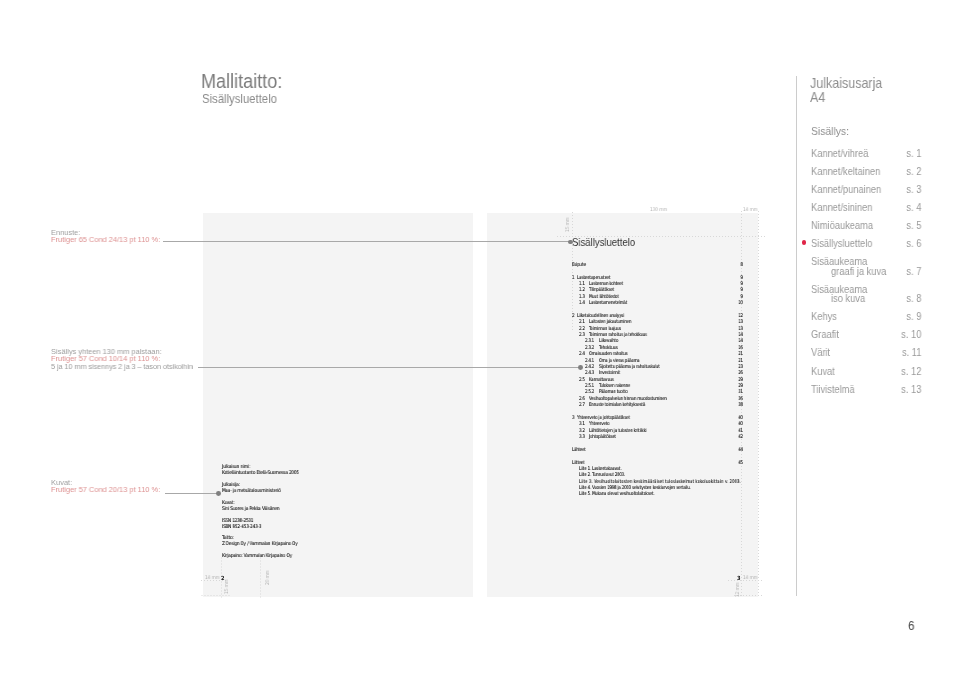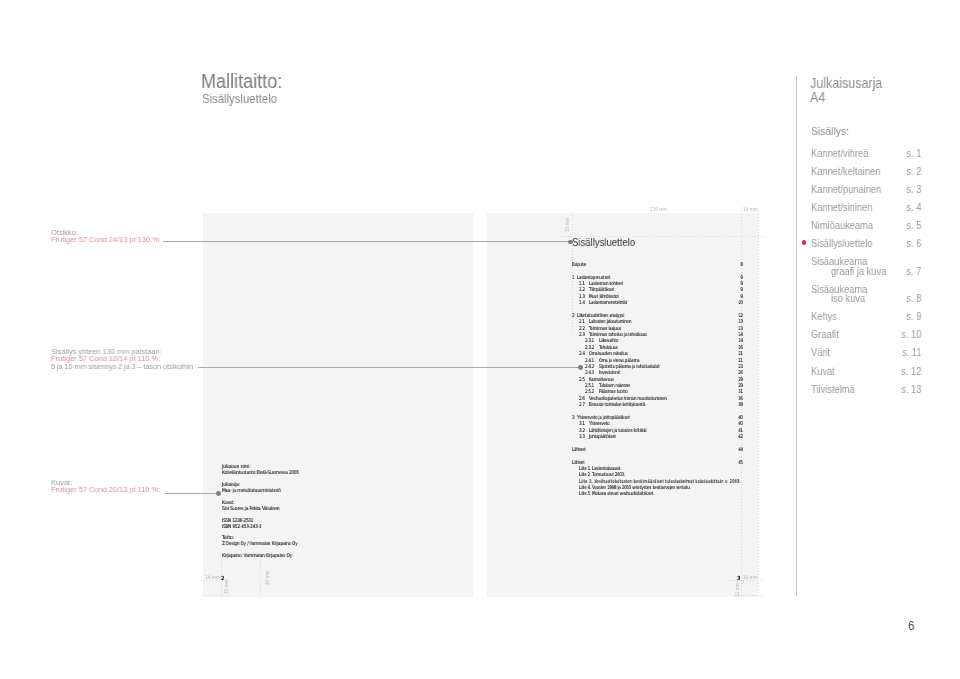--- a/index.html
+++ b/index.html
@@ -89,22 +89,22 @@
       <div class="vguide" style="left: 758px; top: 211px; height: 387px;"></div>
       <div class="hguide" style="top: 236px; left: 556px; width: 209px;"></div>
       <div class="hguide" style="top: 580px; left: 201px; width: 27px;"></div>
       <div class="hguide" style="top: 580px; left: 727px; width: 35px;"></div>
       <div class="hguide" style="top: 594.8px; left: 200px; width: 30px;"></div>
       <div class="hguide" style="top: 594.8px; left: 733px; width: 29px;"></div>
     </div>
 </div>
 
 <div class="ann" style="left:51px;top:228.5px">
-  <div>Otsikko:</div>
-  <div class="red">Frutiger 57 Cond 24/13 pt 130 %:</div>
+  <div>Ennuste:</div>
+  <div class="red">Frutiger 65 Cond 24/13 pt 110 %:</div>
 </div>
 <div class="leader" style="left:163.1px;top:241.3px;width:406px;"></div>
 <div class="leader-dot" style="left:567.8px;top:239.6px;"></div>
 
 <div class="ann" style="left:51px;top:348.4px">
   <div>Sisällys yhteen 130 mm palstaan:</div>
   <div class="red">Frutiger 57 Cond 10/14 pt 110 %:</div>
   <div style="letter-spacing:-0.13px">5 ja 10 mm sisennys 2 ja 3 – tason otsikoihin</div>
 </div>
 <div class="leader" style="left:198px;top:367.3px;width:381px;"></div>

